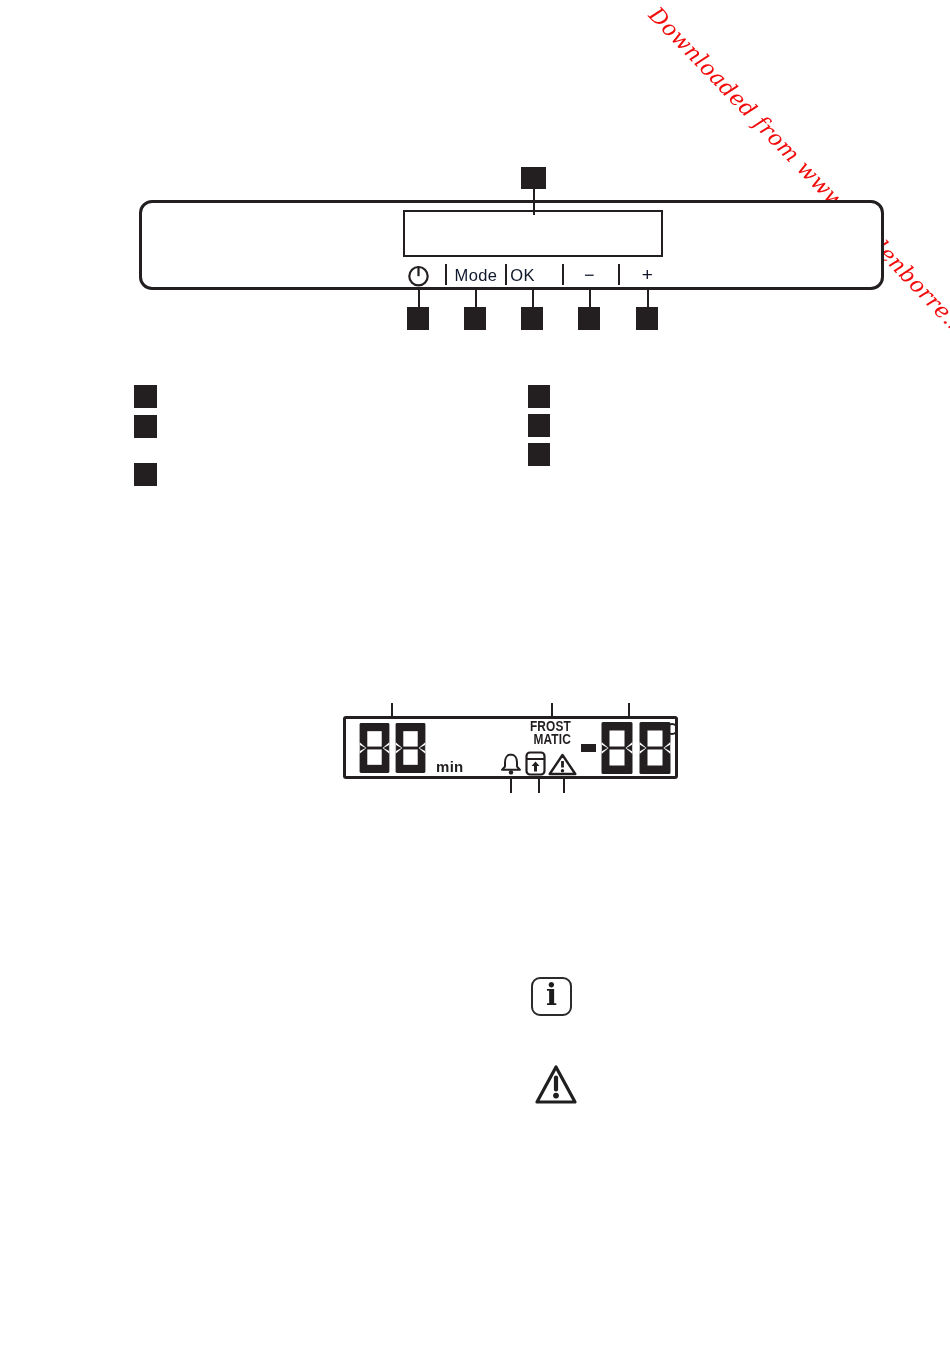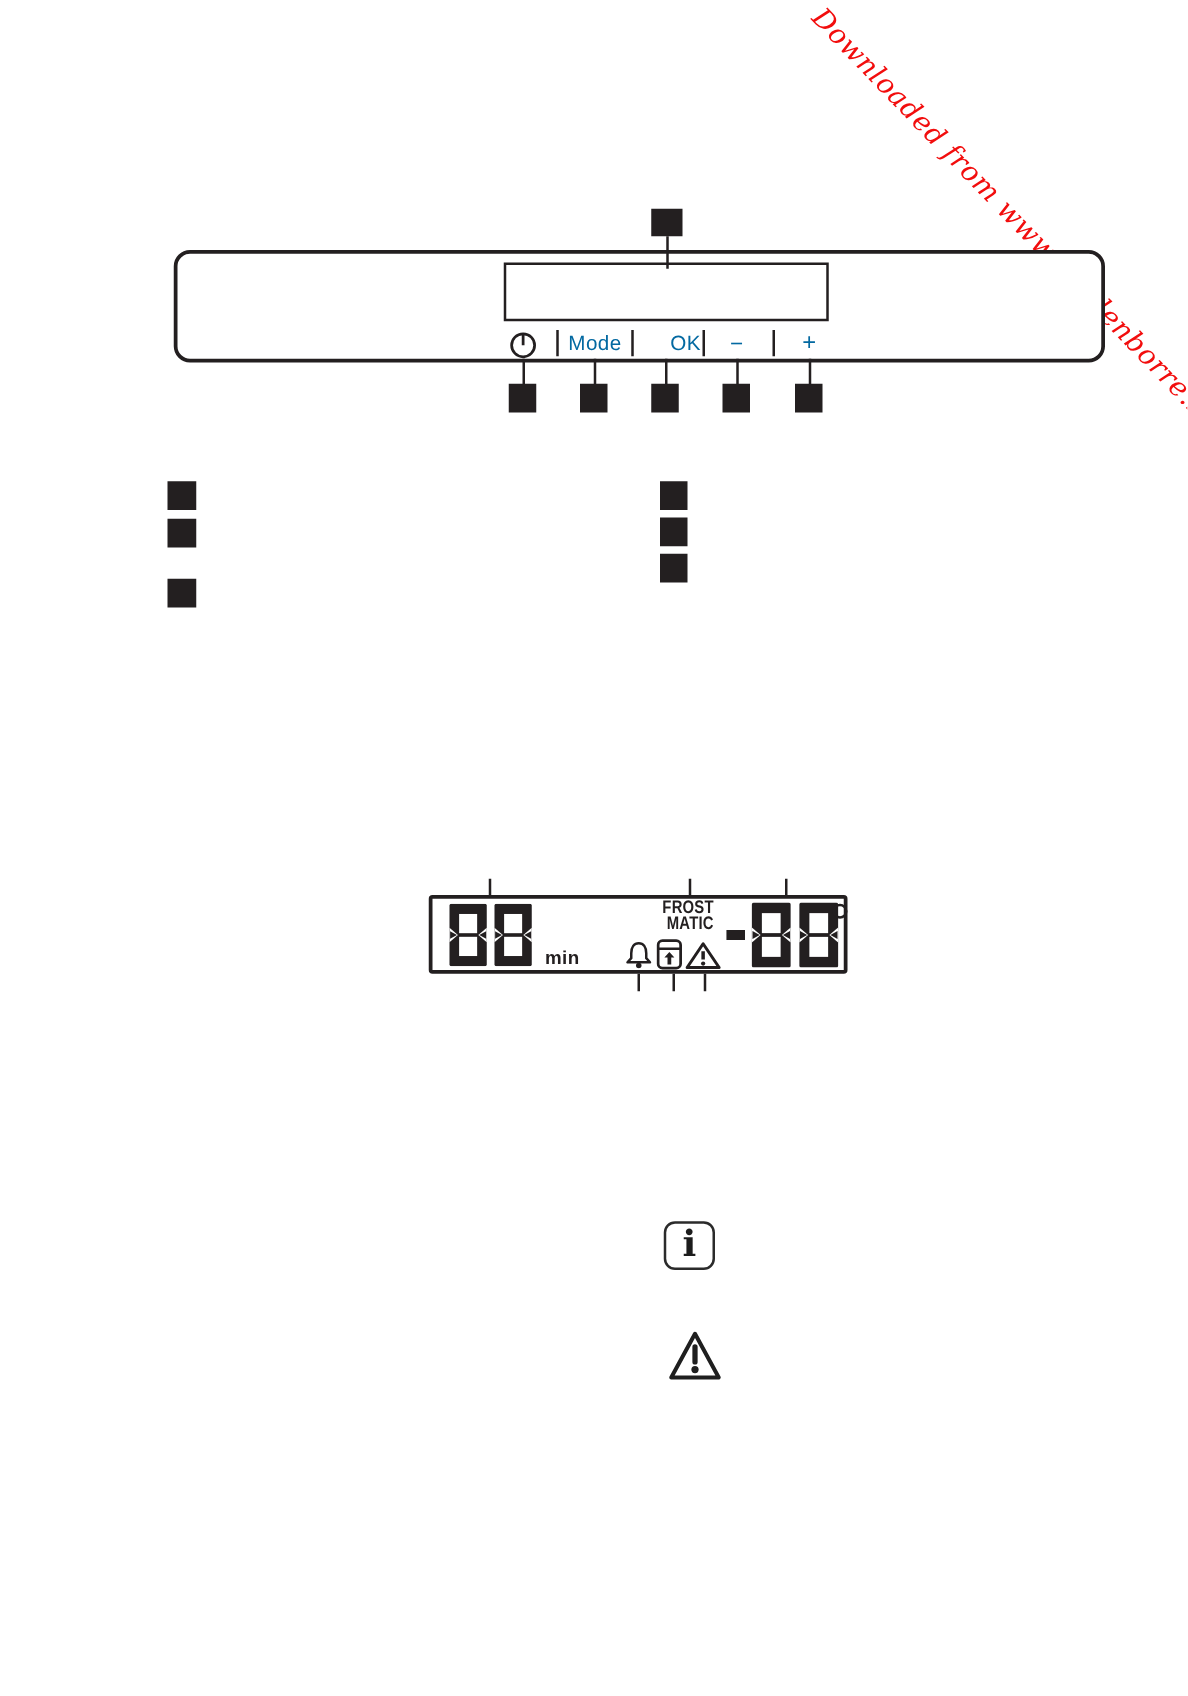--- a/index.html
+++ b/index.html
@@ -11,21 +11,21 @@
              color:#f20d0d;white-space:nowrap;}
   
   .sq{position:absolute;width:22.5px;height:22.5px;background:#231f20;}
   .vline{position:absolute;width:2px;background:#231f20;}
   
   .panel{position:absolute;left:139px;top:200px;width:745px;height:90px;box-sizing:border-box;
          border:3px solid #231f20;border-radius:13px;background:#fff;}
   .display-window{position:absolute;left:403px;top:210px;width:260px;height:47px;box-sizing:border-box;
          border:2px solid #231f20;background:#fff;}
   .btn-label{position:absolute;top:263px;height:24px;display:flex;align-items:center;justify-content:center;
-         font-size:16.5px;letter-spacing:.4px;color:#0369a1;}
+         font-size:16.5px;letter-spacing:.4px;color:#0f172a;}
   .sep{position:absolute;top:264px;width:2px;height:21px;background:#231f20;}
   
   .lcd-box{position:absolute;left:343px;top:716px;width:335px;height:63px;box-sizing:border-box;
          border:3px solid #231f20;border-radius:3px;background:#fff;}
   .seg{position:absolute;display:flex;align-items:flex-start;color:#231f20;}
   .seg-left{left:359px;top:723px;gap:5px;}
   .seg-right{left:581px;top:722px;gap:4px;}
   .seg-left svg.d8{width:31px;height:50px;}
   .seg-right svg.d8{width:34px;height:52px;}
   .seg svg.dminus{width:15px;height:52px;}
@@ -58,21 +58,21 @@
 
     <div class="btn-label" style="left:407px;width:23px;">
       <svg width="23" height="23" viewBox="0 0 23 23">
         <circle cx="11.5" cy="12.2" r="9.2" fill="none" stroke="#231f20" stroke-width="2.2"></circle>
         <line x1="11.5" y1="2.6" x2="11.5" y2="12.2" stroke="#231f20" stroke-width="2.2"></line>
       </svg>
     </div>
     <div class="sep" style="left:444.5px;"></div>
     <div class="btn-label" style="left:446px;width:60px;">Mode</div>
     <div class="sep" style="left:504.5px;"></div>
-    <div class="btn-label" style="left:528px;width:41px;">OK</div>
+    <div class="btn-label" style="left:502px;width:41px;">OK</div>
     <div class="sep" style="left:561.5px;"></div>
     <div class="btn-label" style="left:569px;width:41px;font-size:18px;">−</div>
     <div class="sep" style="left:617.5px;"></div>
     <div class="btn-label" style="left:627px;width:41px;font-size:19px;">+</div>
 
     <div class="vline" style="left:417.5px;top:287px;height:21px;"></div>
     <div class="vline" style="left:474.5px;top:287px;height:21px;"></div>
     <div class="vline" style="left:531.5px;top:287px;height:21px;"></div>
     <div class="vline" style="left:588.5px;top:287px;height:21px;"></div>
     <div class="vline" style="left:646.5px;top:287px;height:21px;"></div>

